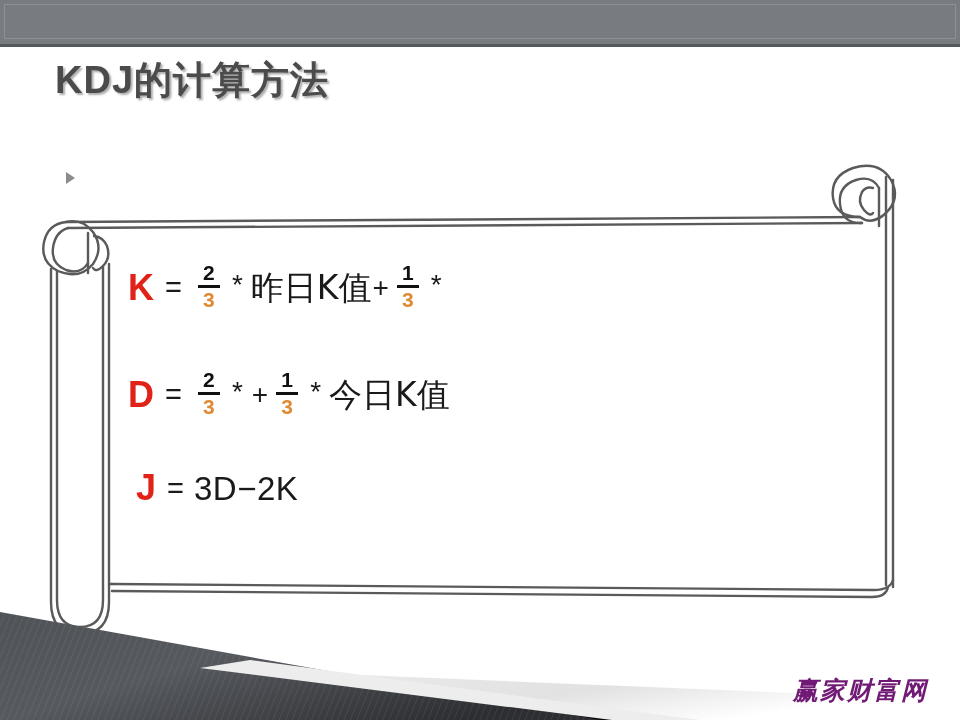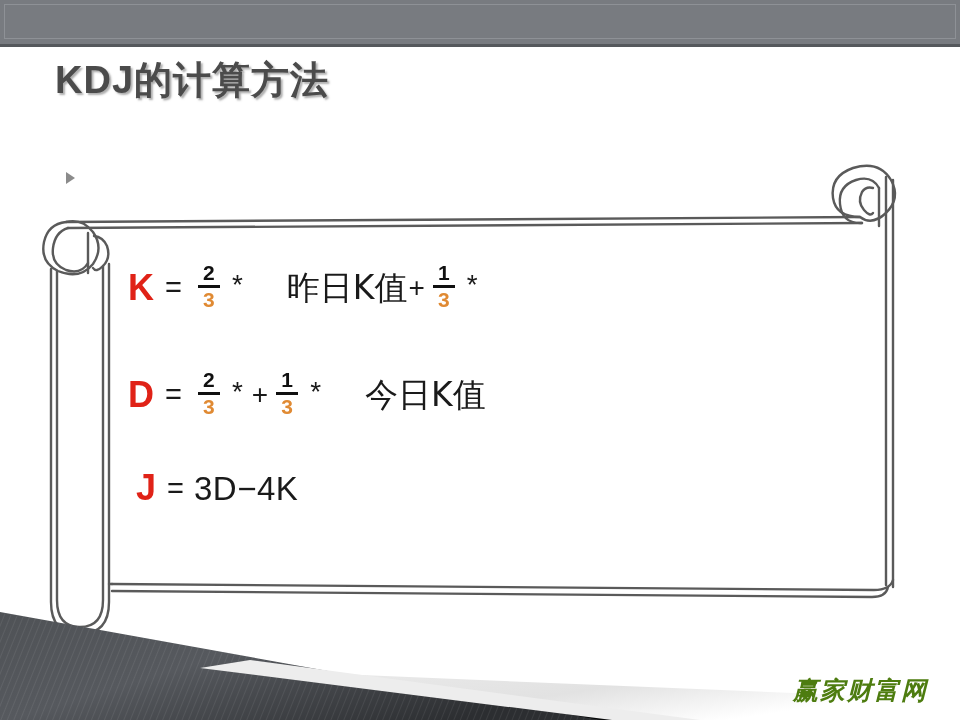--- a/index.html
+++ b/index.html
@@ -139,21 +139,20 @@
     top: -3px;
   }
   .op-plus {
     font-size: 28px;
     margin: 0 2px 0 1px;
   }
   .cn {
     font-family: "DejaVu Sans", "Liberation Sans", sans-serif;
     font-size: 33px;
     letter-spacing: 0px;
-    margin-left: 36px;
   }
   .f3 .rhs { font-size: 33px; letter-spacing: 0.5px; }
 
   
   .bottom-deco {
     position: absolute;
     left: 0;
     top: 0;
     width: 960px;
     height: 720px;
@@ -163,21 +162,21 @@
 
   
   .watermark {
     position: absolute;
     left: 793px;
     top: 674px;
     font-family: Liberation Serif, serif;
     font-size: 25px;
     font-weight: bold;
     font-style: italic;
-    color: #4d7c0f;
+    color: #701a75;
     letter-spacing: 2px;
     white-space: nowrap;
   }
 </style>
 </head>
 <body>
 
 <div id="slide">
 
   <div class="top-bar">
@@ -257,21 +256,21 @@
         <span class="bar"></span>
         <span class="den">3</span>
       </span>
       <span class="op-star">*</span>
       <span class="cn">今日K值</span>
     </div>
 
     <div class="formula f3">
       <span class="lhs">J</span>
       <span class="eq">=</span>
-      <span class="rhs">3D−4K</span>
+      <span class="rhs">3D−2K</span>
     </div>
 
   </div>
 
   <div class="bottom-deco">
     <svg width="960" height="720" viewBox="0 0 960 720" xmlns="http://www.w3.org/2000/svg">
       <defs>
         <linearGradient id="darkBand" x1="0" y1="0" x2="1" y2="0.6">
           <stop offset="0%" stop-color="#4f5256"></stop>
           <stop offset="45%" stop-color="#56595e"></stop>

